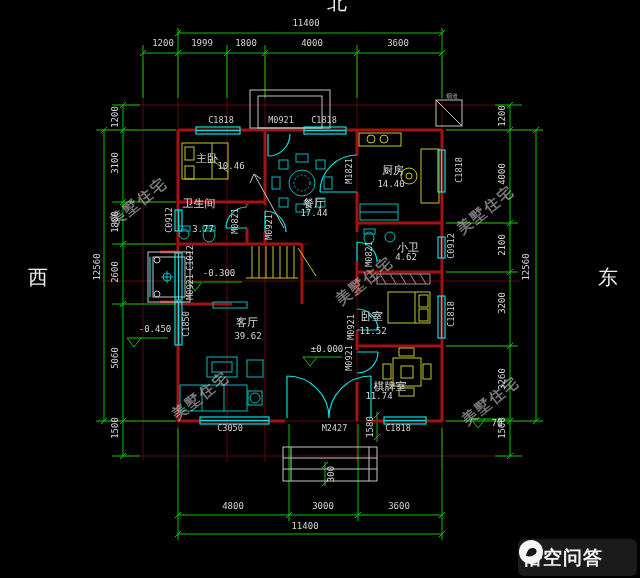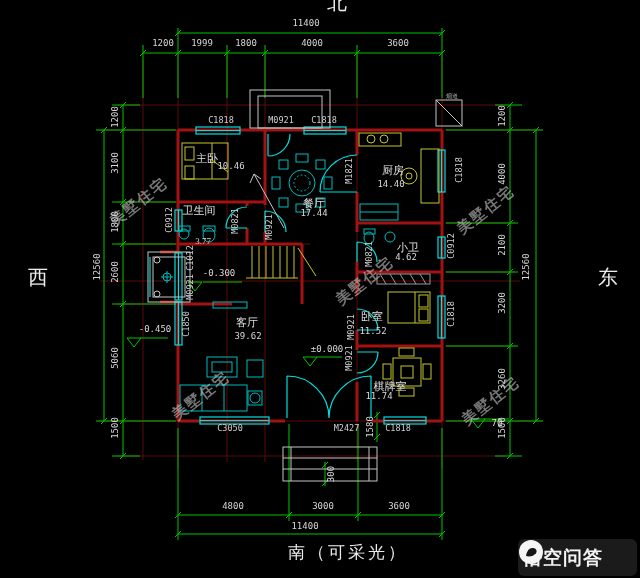--- a/index.html
+++ b/index.html
@@ -185,21 +185,20 @@
         <circle cx="157" cy="294" r="3"></circle>
       <rect x="283" y="447" width="94" height="34"></rect>
       <path d="M283 458 H377 M283 469 H377 M291 447 V481 M369 447 V481"></path>
       <path d="M284 228 L254 174 M254 174 L250 183 M254 174 L261 179"></path>
     </g>
   </svg>
 
   <div class="compass" style="left:337px;top:2px;">北</div>
   <div class="compass" style="left:38px;top:277px;">西</div>
   <div class="compass" style="left:608px;top:277px;">东</div>
-  <div class="compass south" style="left:348px;top:552px;">南（可采光）</div>
 
   <span class="lbl" style="left:306px;top:23px;">11400</span>
   <span class="lbl" style="left:163px;top:43px;">1200</span>
   <span class="lbl" style="left:202px;top:43px;">1999</span>
   <span class="lbl" style="left:246px;top:43px;">1800</span>
   <span class="lbl" style="left:312px;top:43px;">4000</span>
   <span class="lbl" style="left:398px;top:43px;">3600</span>
 
   <span class="lbl" style="left:233px;top:506px;">4800</span>
   <span class="lbl" style="left:323px;top:506px;">3000</span>
@@ -222,21 +221,21 @@
   <span class="lbl rot" style="left:502px;top:379px;">3260</span>
   <span class="lbl rot" style="left:502px;top:428px;">1500</span>
 
   <span class="lbl rot" style="left:370px;top:427px;">1580</span>
   <span class="lbl rot" style="left:331px;top:474px;">300</span>
 
   <span class="lbl op" style="left:221px;top:120px;">C1818</span>
   <span class="lbl op" style="left:281px;top:120px;">M0921</span>
   <span class="lbl op" style="left:324px;top:120px;">C1818</span>
   <span class="lbl op" style="left:230px;top:428px;">C3050</span>
-  <span class="lbl op" style="left:335px;top:428px;padding-left:23px;">M2427</span>
+  <span class="lbl op" style="left:323px;top:428px;padding-left:23px;">M2427</span>
   <span class="lbl op" style="left:398px;top:428px;">C1818</span>
 
   <span class="lbl op rot" style="left:459px;top:170px;">C1818</span>
   <span class="lbl op rot" style="left:451px;top:246px;">C0912</span>
   <span class="lbl op rot" style="left:451px;top:314px;">C1818</span>
 
   <span class="lbl op rot" style="left:169px;top:220px;">C0912</span>
   <span class="lbl op rot" style="left:190px;top:258px;">C1012</span>
   <span class="lbl op rot" style="left:190px;top:287px;">M0921</span>
   <span class="lbl op rot" style="left:186px;top:324px;">C1850</span>
@@ -249,22 +248,22 @@
   <span class="lbl op rot" style="left:349px;top:358px;">M0921</span>
   <span class="lbl tiny" style="left:452px;top:96px;">烟道</span>
 
   <span class="lbl lvl" style="left:219px;top:273px;">-0.300</span>
   <span class="lbl lvl" style="left:327px;top:349px;">±0.000</span>
   <span class="lbl lvl" style="left:155px;top:329px;">-0.450</span>
   <span class="lbl lvl" style="left:497px;top:423px;">70</span>
 
   <span class="lbl room" style="left:207px;top:158px;">主卧</span>
   <span class="lbl area" style="left:231px;top:166px;">10.46</span>
-  <span class="lbl room" style="left:199px;top:210px;">卫生间</span>
-  <span class="lbl area" style="left:203px;top:241px;font-family:Liberation Serif, serif;">3.77</span>
+  <span class="lbl room" style="left:199px;top:204px;font-family:Liberation Mono, monospace;">卫生间</span>
+  <span class="lbl area" style="left:203px;top:229px;">3.77</span>
   <span class="lbl room" style="left:314px;top:203px;">餐厅</span>
   <span class="lbl area" style="left:314px;top:213px;">17.44</span>
   <span class="lbl room" style="left:393px;top:170px;">厨房</span>
   <span class="lbl area" style="left:391px;top:184px;">14.40</span>
   <span class="lbl room" style="left:408px;top:247px;">小卫</span>
   <span class="lbl area" style="left:406px;top:257px;">4.62</span>
   <span class="lbl room" style="left:247px;top:322px;">客厅</span>
   <span class="lbl area" style="left:248px;top:336px;">39.62</span>
   <span class="lbl room" style="left:372px;top:316px;">卧室</span>
   <span class="lbl area" style="left:373px;top:316px;margin-top:15px;">11.52</span>

